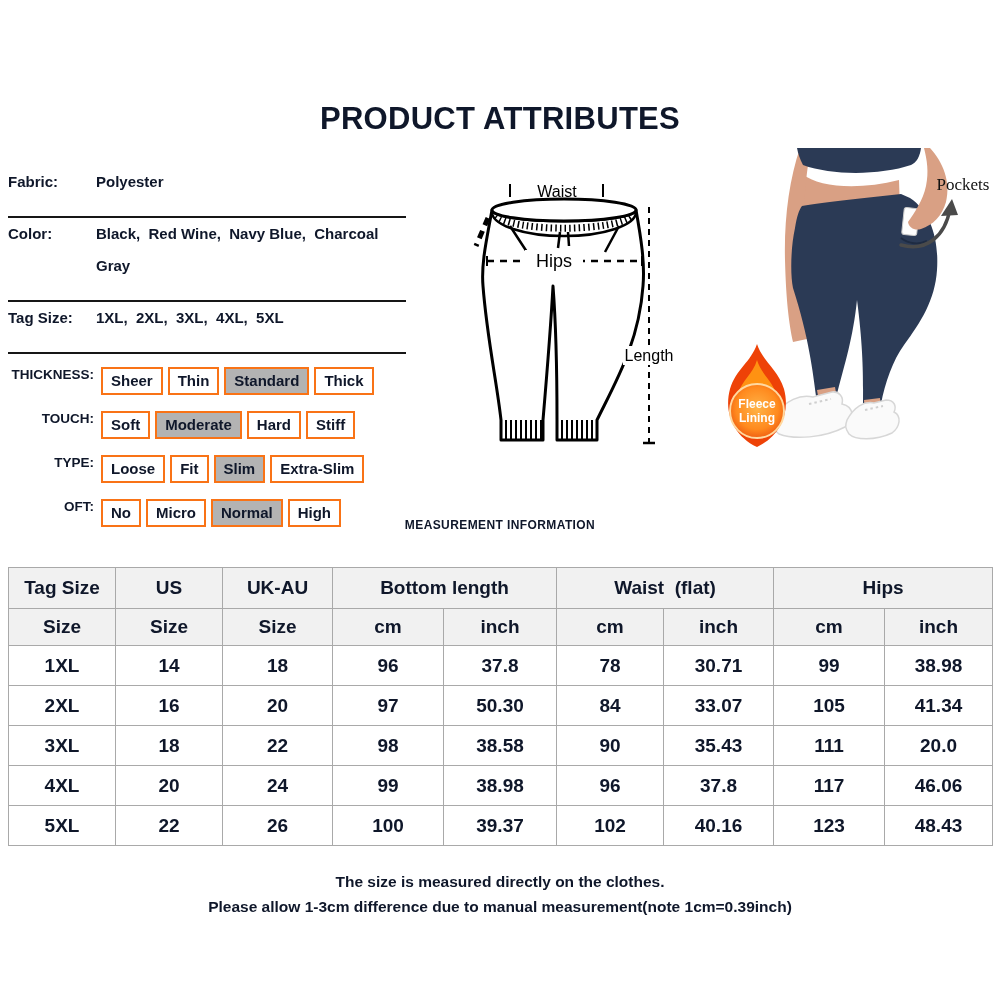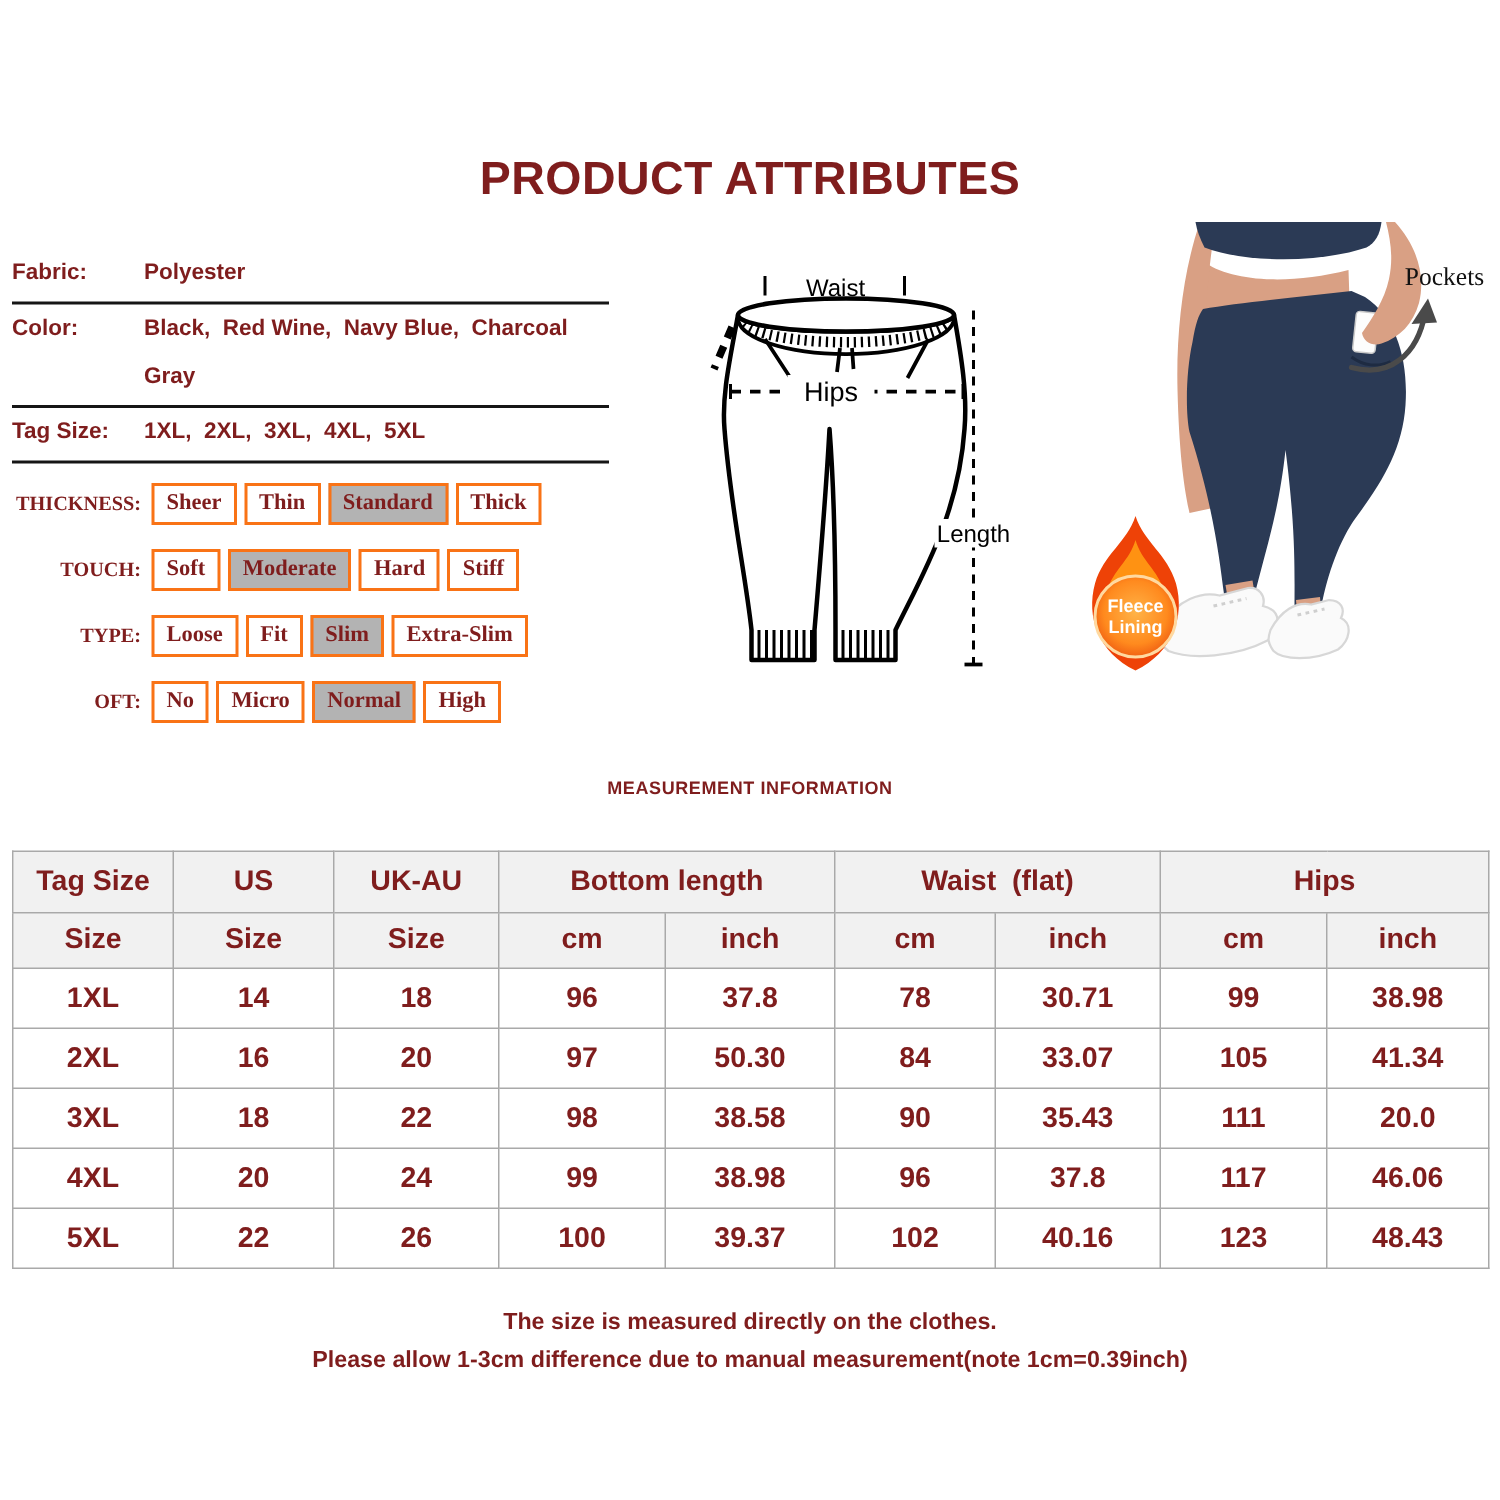--- a/index.html
+++ b/index.html
@@ -1,30 +1,30 @@
 <!DOCTYPE html>
 <html><head>
 <meta charset="utf-8">
 <style>
   * { margin:0; padding:0; box-sizing:border-box; }
   html,body { background:#fff; }
   .page {
     position:relative; width:1000px; height:1000px; background:#fff;
-    font-family:"Liberation Sans","DejaVu Sans",sans-serif; color:#7f1d1d; overflow:hidden;
+    font-family:"Liberation Sans","DejaVu Sans",sans-serif; color:#0f172a; overflow:hidden;
   }
   .title {
     position:absolute; top:101px; left:0; width:100%; text-align:center;
     font-size:31px; font-weight:800; letter-spacing:.3px;
   }
   
   .attrs { position:absolute; left:8px; top:166px; width:398px; }
-  .attr-row { display:flex; border-bottom:2px solid #161616; padding-bottom:3px; }
+  .attr-row { display:flex; border-bottom:2px solid #161616; padding-bottom:18px; }
   .attr-label { width:88px; flex:none; font-size:15px; font-weight:700; line-height:32px; }
   .attr-value { width:308px; font-size:15px; font-weight:700; line-height:32px; white-space:pre-wrap; }
-  .opt-row { display:flex; align-items:center; margin-top:16px;font-family:Liberation Serif, serif; }
+  .opt-row { display:flex; align-items:flex-start; margin-top:16px; }
   .opt-row:first-of-type { margin-top:13px; }
   .opt-label { width:86px; flex:none; text-align:right; margin-right:7px; font-weight:700; font-size:13.5px; }
   .opt-box {
     display:inline-block; border:2px solid #f97316; background:#fff;
     font-weight:700; font-size:15px; padding:3px 8px 4px; margin-right:5px; white-space:nowrap;
   }
   .opt-box.selected { background:#b3b3b3; }
   
   .pants { position:absolute; left:463px; top:158px; width:232px; height:310px; }
   .model { position:absolute; left:705px; top:148px; width:295px; height:340px; }

